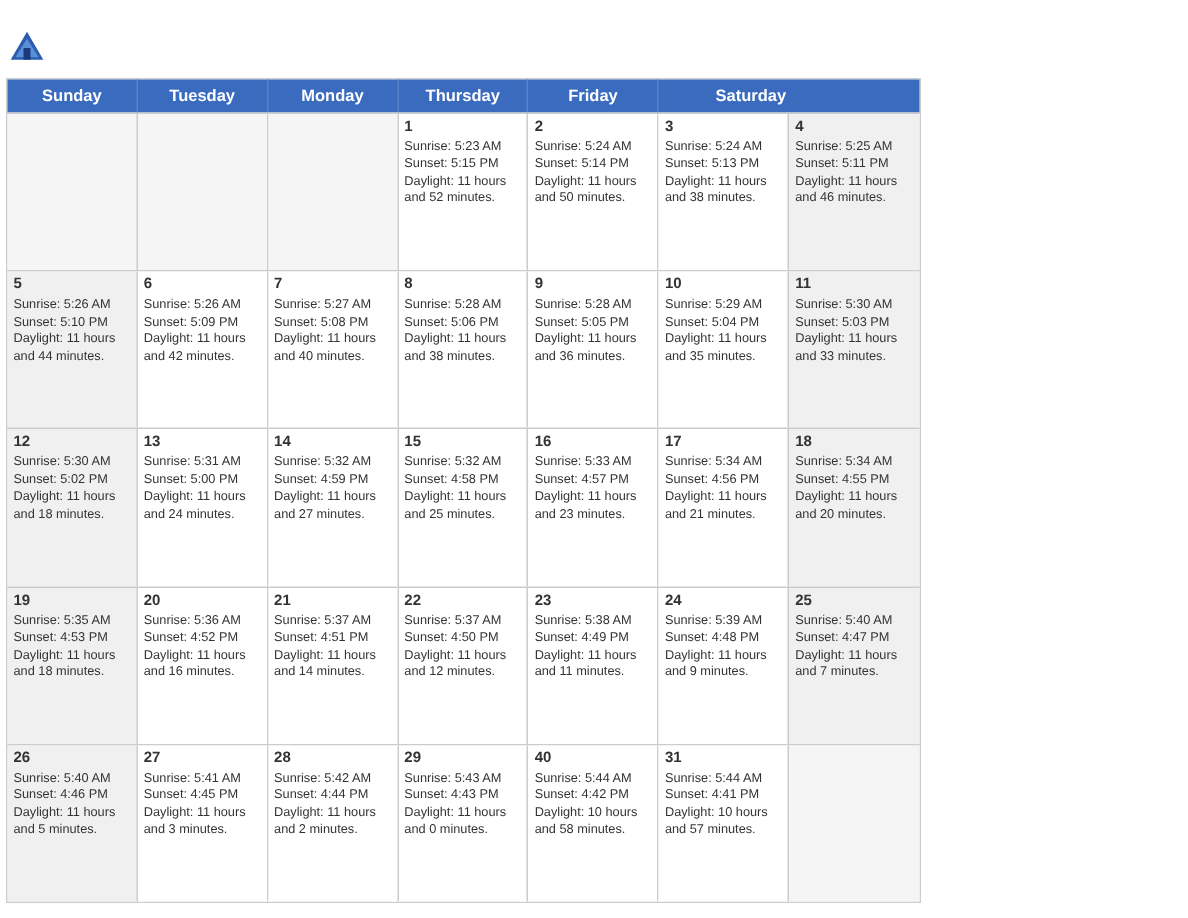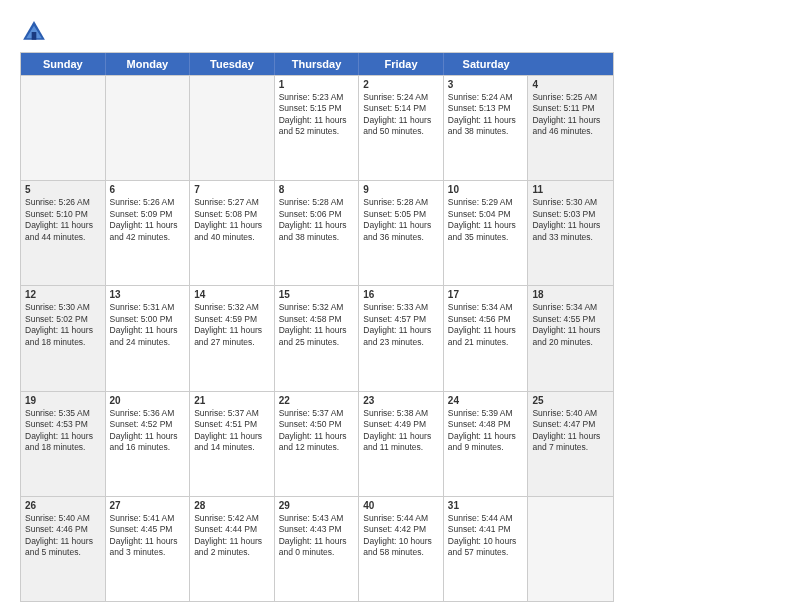--- a/index.html
+++ b/index.html
@@ -6,21 +6,21 @@
     body {
       font-family: Arial, sans-serif;
       background: #fff;
       width: 792px;
       height: 612px;
       overflow: hidden;
     }
     .page {
       width: 634px;
       height: 612px;
-      padding: 18px 20px 10px 20px;
+      padding: 18px 20px 10px 4px;
       display: flex;
       flex-direction: column;
     }
     .header {
       display: flex;
       align-items: flex-start;
       justify-content: space-between;
       margin-bottom: 6px;
     }
     .logo {
@@ -72,21 +72,21 @@
       background: #3a6bbf;
     }
     .cal-header-cell {
       color: #fff;
       font-size: 11px;
       font-weight: bold;
       text-align: center;
       padding: 5px 2px;
       border-right: 1px solid #5a80c8;
     }
-    .cal-header-cell:last-child { border-right: none; }
+    .cal-header-cell:last-child { border-right: none; text-align: right; }
     .cal-body {
       flex: 1;
       display: flex;
       flex-direction: column;
     }
     .cal-row {
       display: grid;
       grid-template-columns: repeat(7, 1fr);
       flex: 1;
       border-top: 1px solid #ccc;
@@ -133,22 +133,22 @@
     </div>
     <div class="title-block">
       <div class="main-title"></div>
       <div class="subtitle"></div>
     </div>
   </div>
 
   <div class="calendar">
     <div class="cal-header">
     <div class="cal-header-cell">Sunday</div>
+        <div class="cal-header-cell">Tuesday</div>
         <div class="cal-header-cell">Monday</div>
-        <div class="cal-header-cell">Tuesday</div>
         <div class="cal-header-cell">Thursday</div>
         <div class="cal-header-cell">Friday</div>
         <div class="cal-header-cell">Saturday</div>
       </div>
     <div class="cal-body">
     <div class="cal-row">
           <div class="cal-cell empty"></div>
           <div class="cal-cell empty"></div>
           <div class="cal-cell empty"></div>
           <div class="cal-cell">

